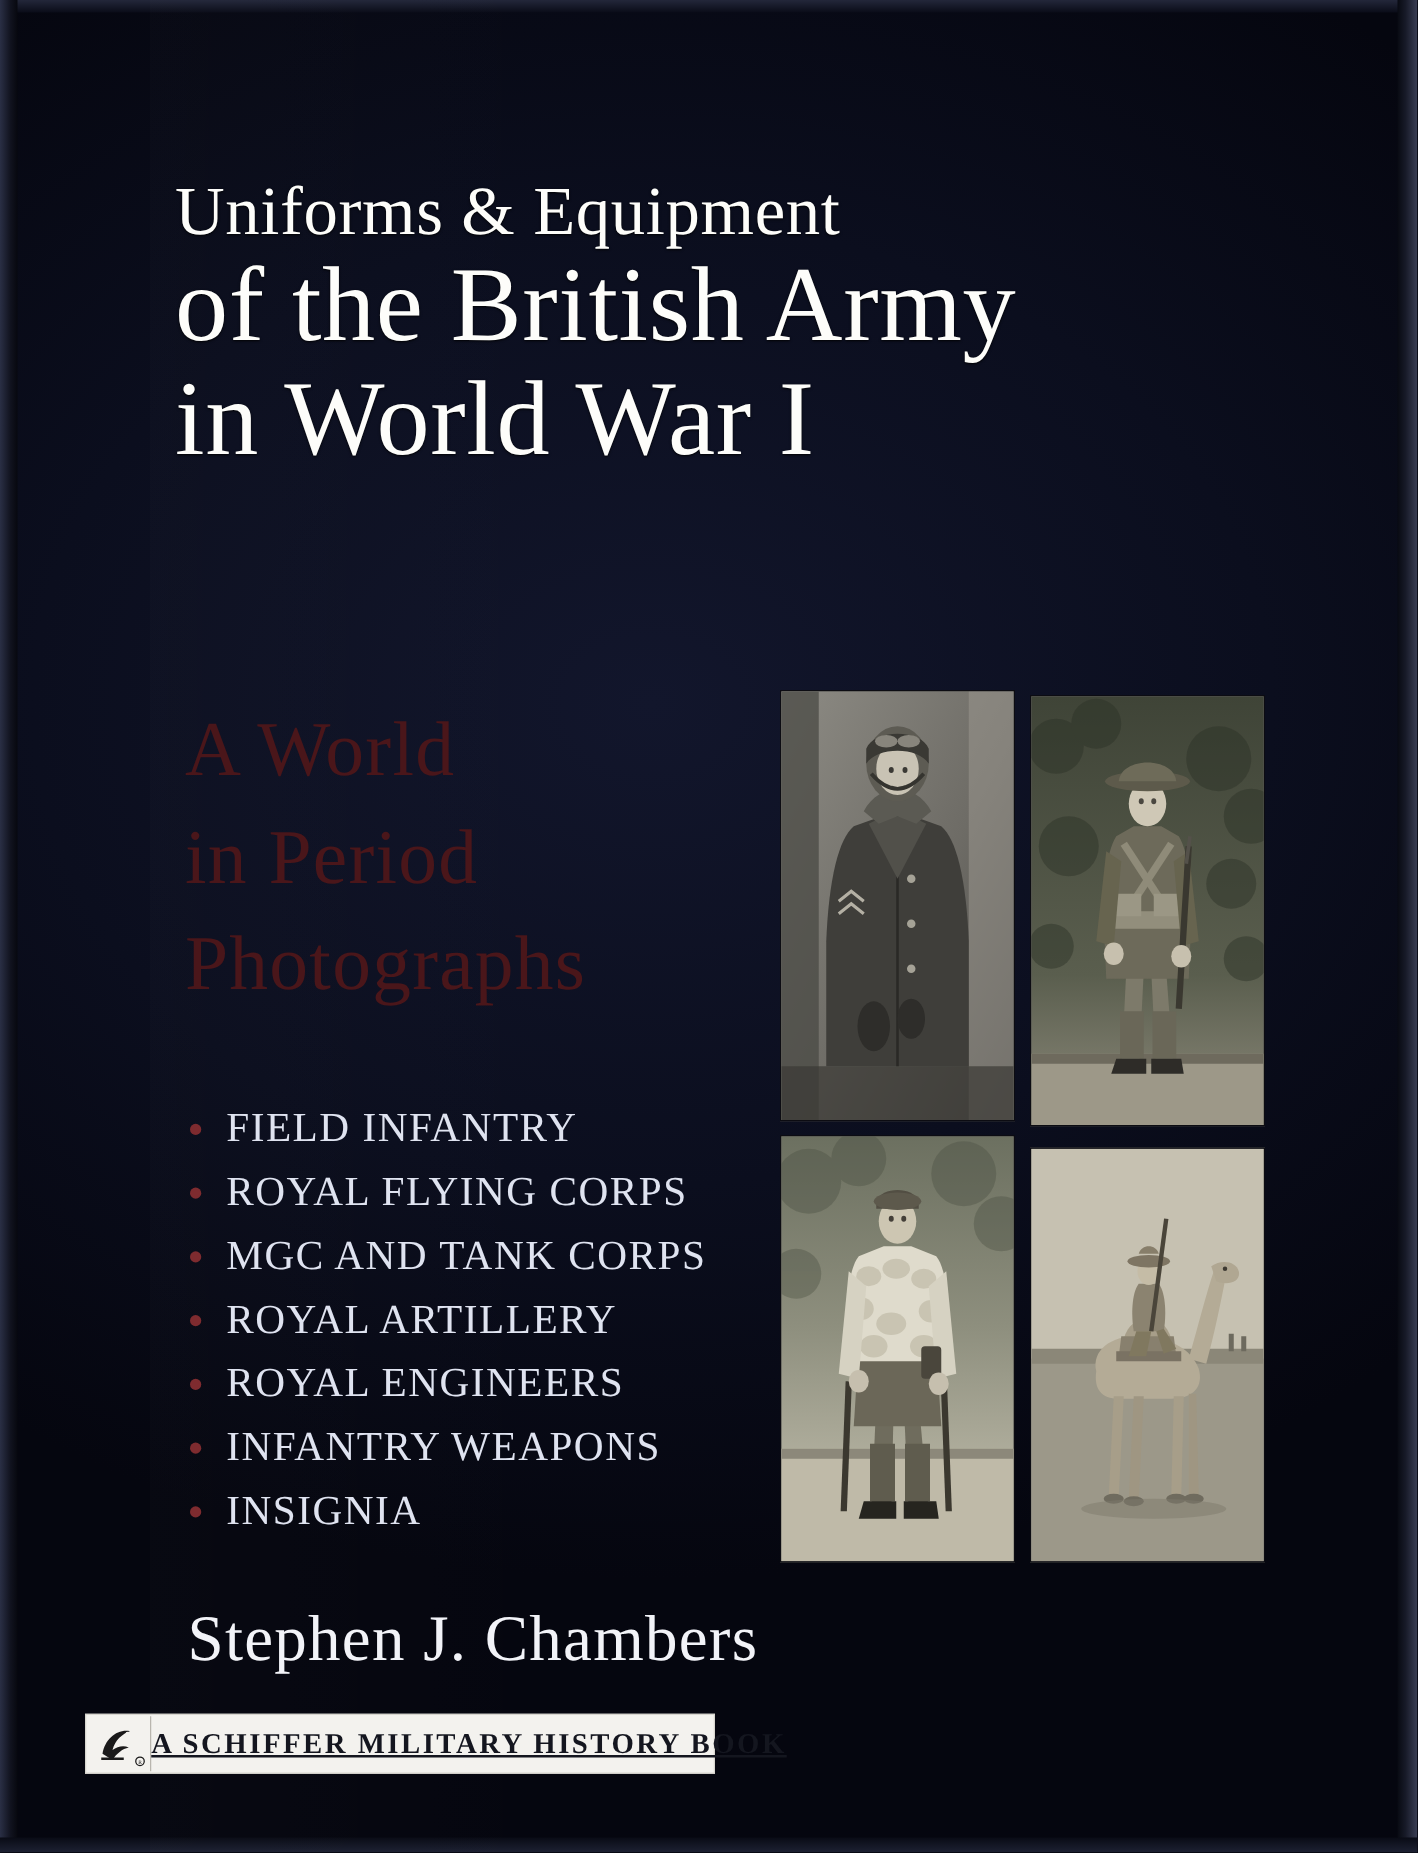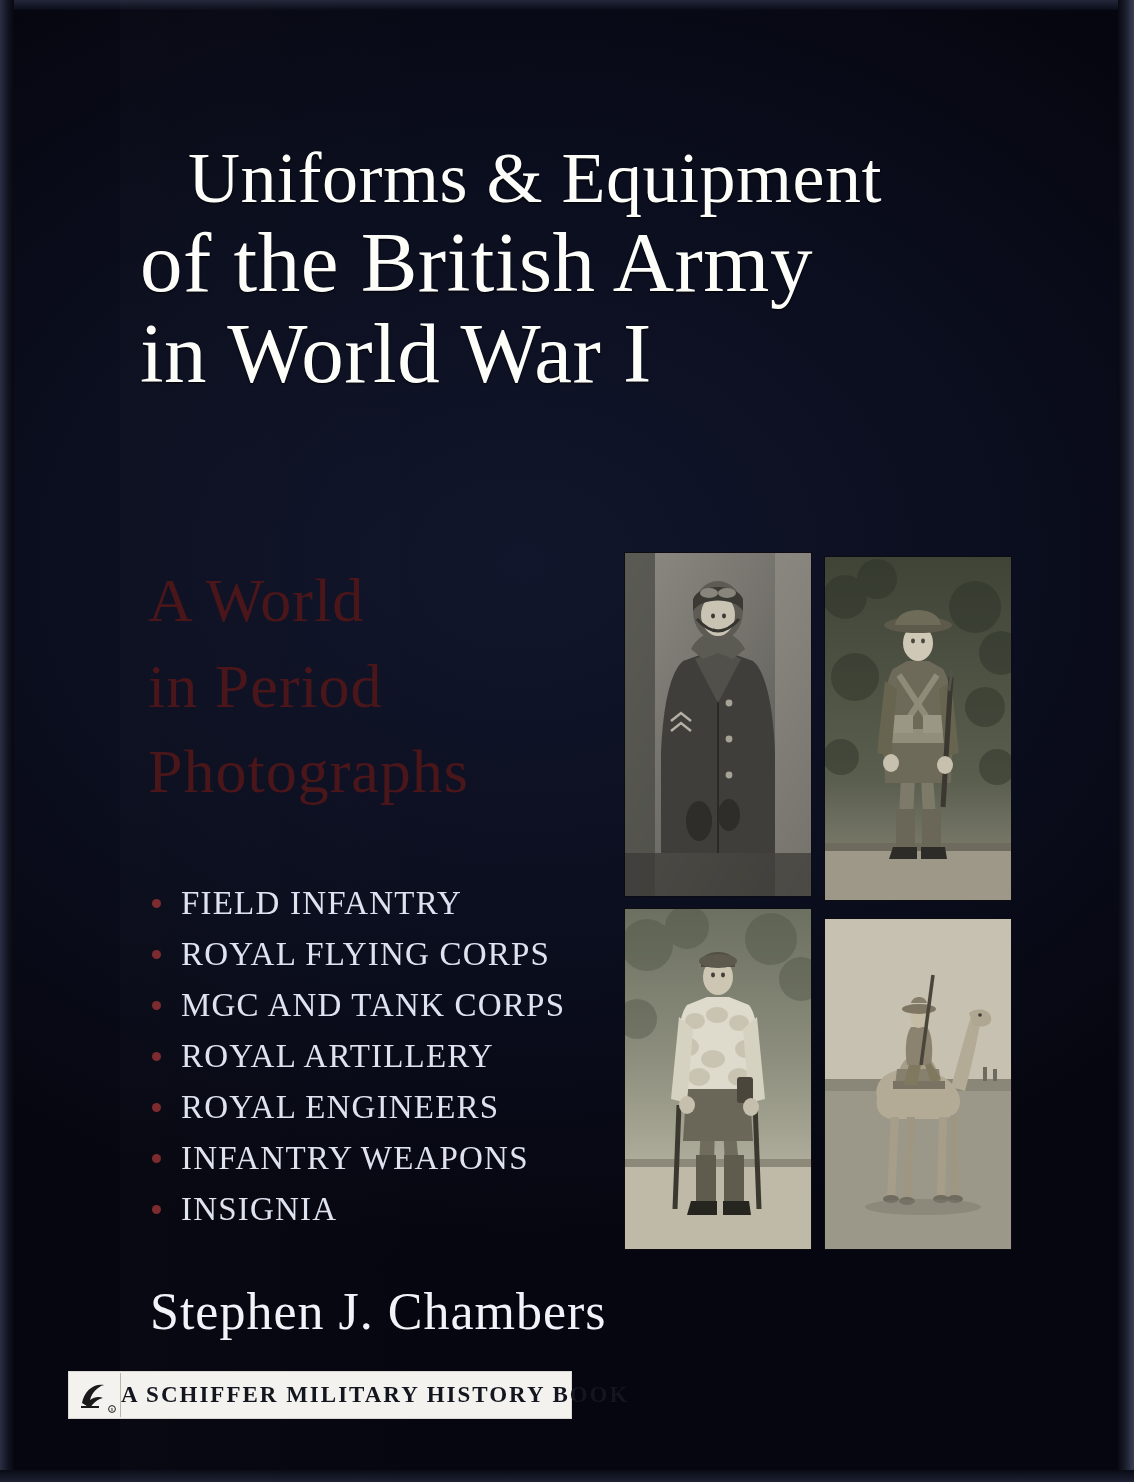--- a/index.html
+++ b/index.html
@@ -68,21 +68,21 @@
   }
   .title-line {
     color: #fdfdfa;
     font-family: "Liberation Serif", serif;
     font-size: 83px;
     line-height: 1.07;
     letter-spacing: 0.5px;
     white-space: nowrap;
     text-shadow: 0 1px 2px rgba(0,0,0,0.9);
   }
-  .title-line.l1 { font-size: 72px; margin-left: 48px; }
+  .title-line.l1 { font-size: 55px; }
   .title-line.l2 { font-size: 85px; }
   .title-line.l3 { font-size: 85px; }
 
   
   .subtitle-block {
     position: absolute;
     left: 148px;
     top: 558px;
     width: 480px;
   }
@@ -165,20 +165,21 @@
   }
   .badge-text {
     flex: 1 1 auto;
     text-align: center;
     color: #14161f;
     font-family: "Liberation Serif", serif;
     font-size: 23px;
     letter-spacing: 2.0px;
     font-weight: bold;
     white-space: nowrap;
+    text-decoration: underline;
   }
 
   
   .photos {
     position: absolute;
     left: 624px;
     top: 552px;
     width: 392px;
     height: 700px;
   }

